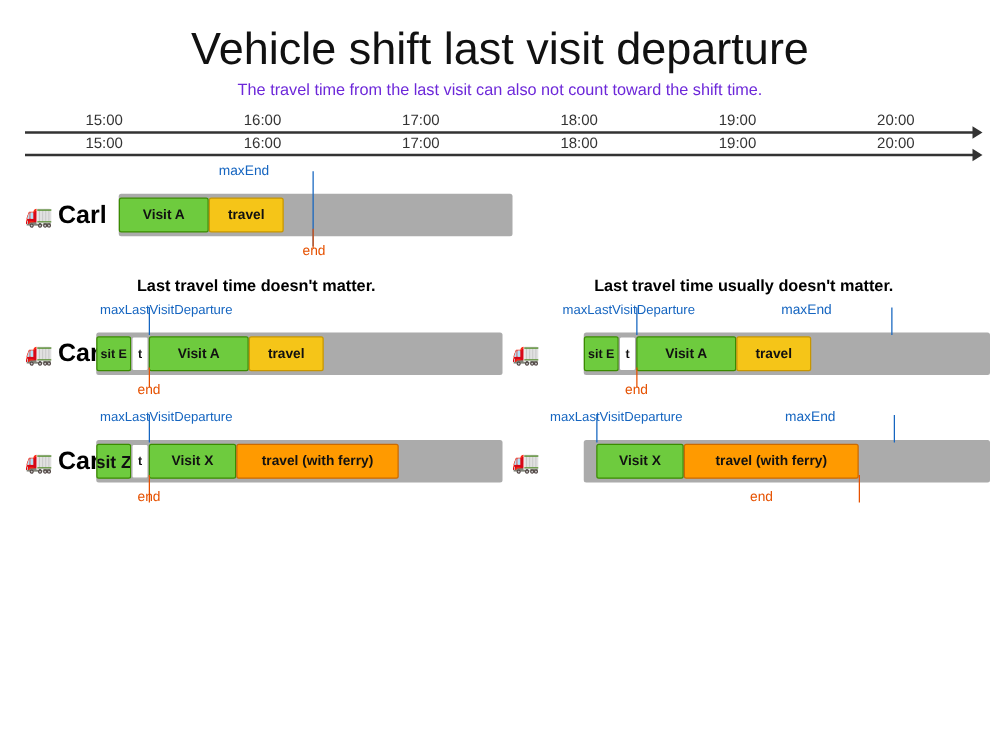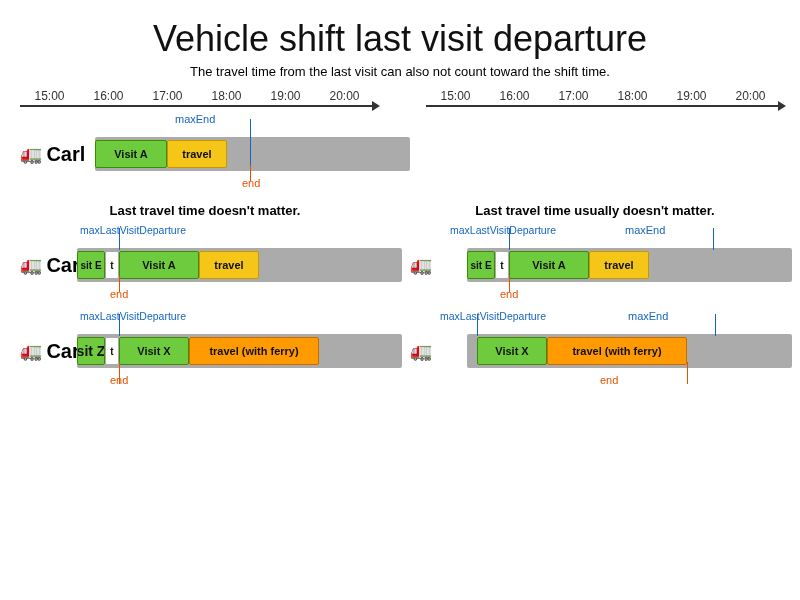--- a/index.html
+++ b/index.html
@@ -17,37 +17,36 @@
       font-size: 36px;
       font-weight: 300;
       padding-top: 18px;
       padding-bottom: 4px;
       color: #111;
     }
 
     .page-subtitle {
       text-align: center;
       font-size: 13px;
-      color: #000000;
+      color: #6d28d9;
       margin-bottom: 10px;
     }
 
     .main-container {
       display: flex;
       flex-direction: column;
       padding: 0 10px;
     }
 
     
     .timelines-row {
       display: flex;
-      flex-direction: row;
+      flex-direction: column;
       width: 100%;
       margin-bottom: 4px;
-      gap: 32px;
     }
 
     .timeline-half {
       flex: 1;
       position: relative;
       padding: 0 10px;
     }
 
     .tick-labels {
       display: flex;

